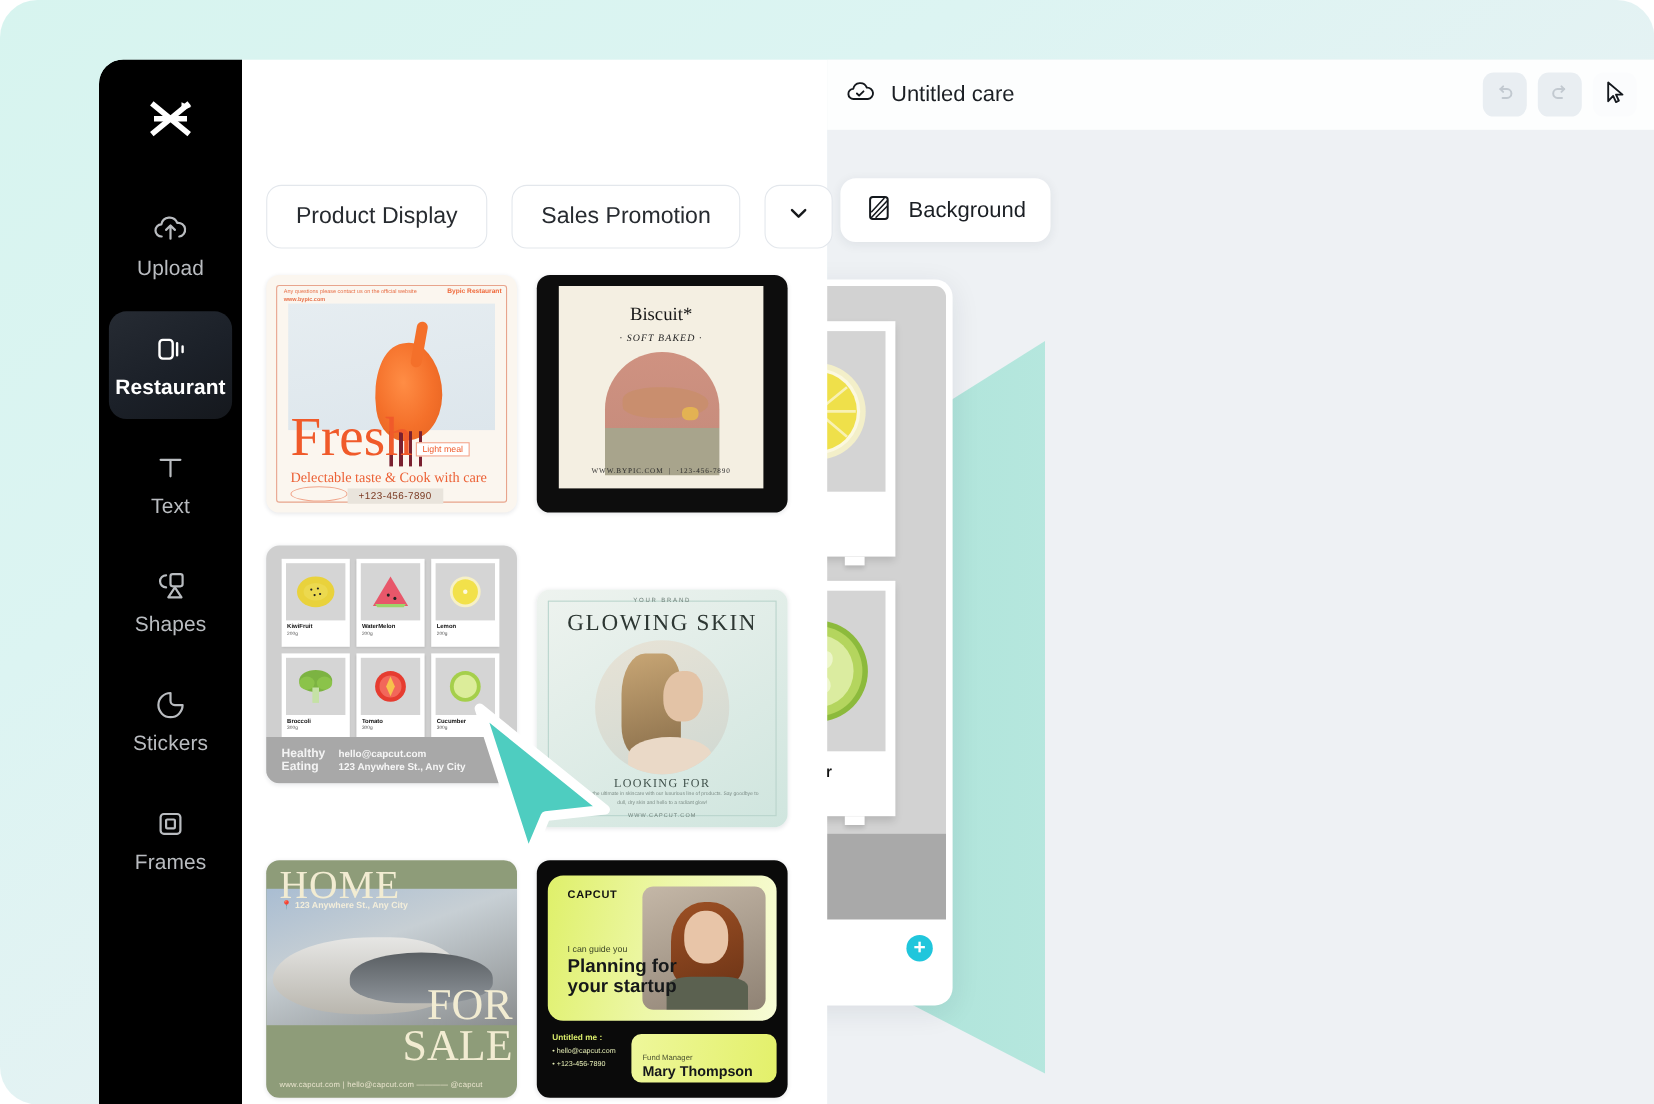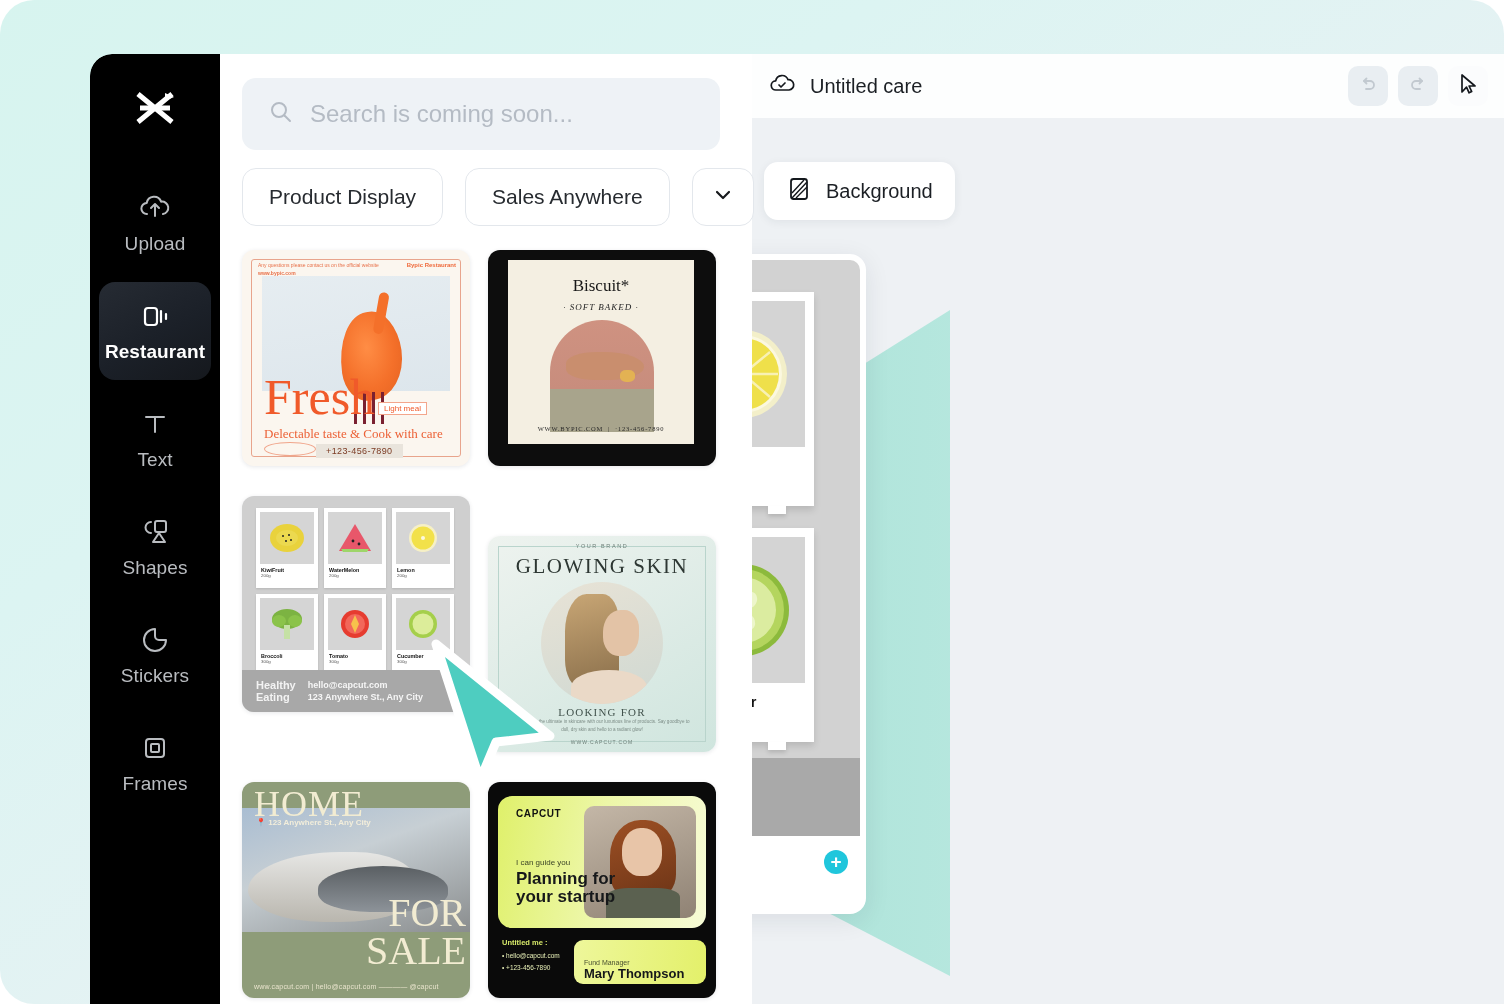--- a/index.html
+++ b/index.html
@@ -365,36 +365,27 @@
           <rect x="8" y="8" width="18" height="18" rx="3"></rect>
           <rect x="13" y="13" width="8" height="8" rx="1"></rect>
         </svg>
       </span>
       <span class="rl">Frames</span>
     </div>
   </div>
 
   <div id="panel">
 
-    <div id="search">
-      <span>
-        <svg width="26" height="26" viewBox="0 0 26 26" fill="none" stroke="#b4bbc4" stroke-width="2" stroke-linecap="round">
-          <circle cx="11" cy="11" r="7"></circle>
-            <path d="M16.5 16.5L22 22"></path>
-        </svg>
-      </span>
-      <span class="ph">Search is coming soon...</span>
-    </div>
 
     <div id="chips">
       <div class="chip">
         <span>Product Display</span>
       </div>
       <div class="chip">
-        <span>Sales Anywhere</span>
+        <span>Sales Promotion</span>
       </div>
       <div class="chip caret">
         <span>
           <svg width="22" height="22" viewBox="0 0 22 22" fill="none" stroke="#17191c" stroke-width="2.2" stroke-linecap="round" stroke-linejoin="round">
             <path d="M5 8l6 6 6-6"></path>
           </svg>
         </span>
       </div>
     </div>
 

